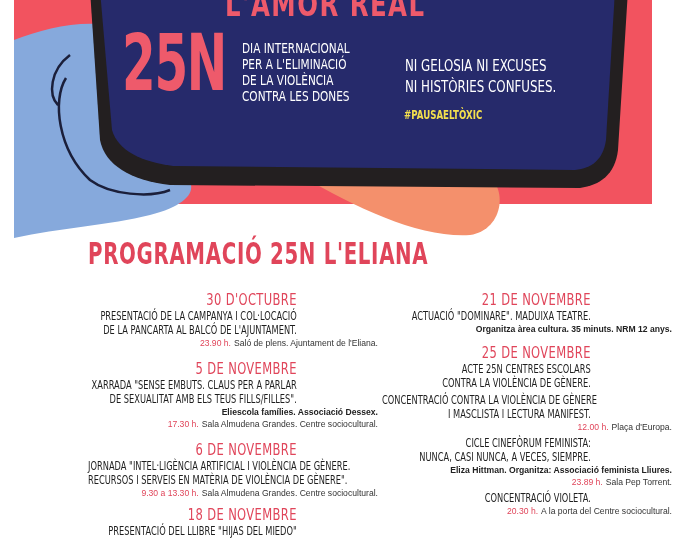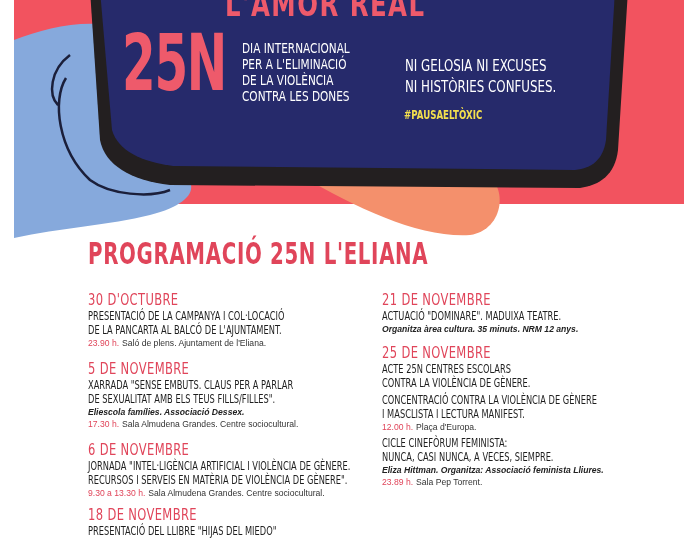--- a/index.html
+++ b/index.html
@@ -1,21 +1,21 @@
 <!DOCTYPE html>
 <html><head>
 <meta charset="utf-8">
 <style>
   html, body { margin: 0; padding: 0; }
   body {
     width: 700px; height: 560px; overflow: hidden; position: relative;
     background: #ffffff;
     font-family: "Liberation Sans", sans-serif;
   }
-  .hero { position: absolute; left: 0; top: 0; width: 652px; height: 240px; overflow: hidden; padding-left: 32px; }
+  .hero { position: absolute; left: 0; top: 0; width: 652px; height: 240px; overflow: hidden; }
   .hero svg { position: absolute; left: 0; top: 0; }
   .title-cut {
     position: absolute; left: 225px; top: -16px;
     color: #ee5a6b; font-size: 34px; font-family: "DejaVu Sans", sans-serif;
     font-weight: bold; transform: scaleX(0.72); transform-origin: left top;
     white-space: nowrap; letter-spacing: 2px;
   }
   .big25n {
     position: absolute; left: 122px; top: 24px;
     color: #ee5a6b; font-size: 78px; font-family: "DejaVu Sans", sans-serif;
@@ -41,32 +41,32 @@
   }
   .prog-title {
     position: absolute; left: 88px; top: 236px;
     color: #e0455a; font-size: 30px; font-family: "DejaVu Sans", sans-serif;
     font-weight: bold; transform: scaleX(0.66); transform-origin: left top; white-space: nowrap;
     letter-spacing: 1px;
   }
   .col { position: absolute; }
   .col-left { left: 88px; top: 290px; width: 290px; }
   .col-right { left: 382px; top: 290px; width: 290px; }
-  .event { margin-bottom: 6px; }
+  .event { margin-bottom: 6px; text-align: right; }
   .date {
     color: #e0455a; font-family: "DejaVu Sans", sans-serif; font-size: 16px;
     line-height: 20px; transform: scaleX(0.72); transform-origin: left top;
     white-space: nowrap; letter-spacing: 0.5px; height: 19px;
   }
   .desc {
     color: #1e1e1e; font-family: "DejaVu Sans", sans-serif; font-size: 11.5px;
     line-height: 14px; transform: scaleX(0.72); transform-origin: left top;
     white-space: nowrap;
   }
-  .org { color: #222; font-size: 8.6px; font-weight: bold; line-height: 12px; white-space: nowrap; font-style: italic; }
+  .org { color: #222; font-size: 8.6px; font-weight: bold; line-height: 12px; white-space: nowrap; }
   .meta { font-size: 8.6px; line-height: 12px; color: #333; white-space: nowrap; }
   .meta .time { color: #e0455a; margin-right: 3px; }
   .sub { margin-top: 3px; }
 </style>
 </head>
 <body>
 
 <div class="hero">
   <svg width="700" height="240" viewBox="0 0 700 240">
 
@@ -163,14 +163,20 @@
 
     <div class="sub">
       <div class="desc">
         <div>CICLE CINEFÒRUM FEMINISTA:</div>
         <div>NUNCA, CASI NUNCA, A VECES, SIEMPRE.</div>
       </div>
       <div class="org">Eliza Hittman. Organitza: Associació feminista Lliures.</div>
       <div class="meta"><span class="time">23.89 h.</span><span>Sala Pep Torrent.</span></div>
     </div>
 
+    <div class="sub">
+      <div class="desc">
+        <div>CONCENTRACIÓ VIOLETA.</div>
+      </div>
+      <div class="meta"><span class="time">20.30 h.</span><span>A la porta del Centre sociocultural.</span></div>
+    </div>
   </div>
 </div>
 
 </body></html>

